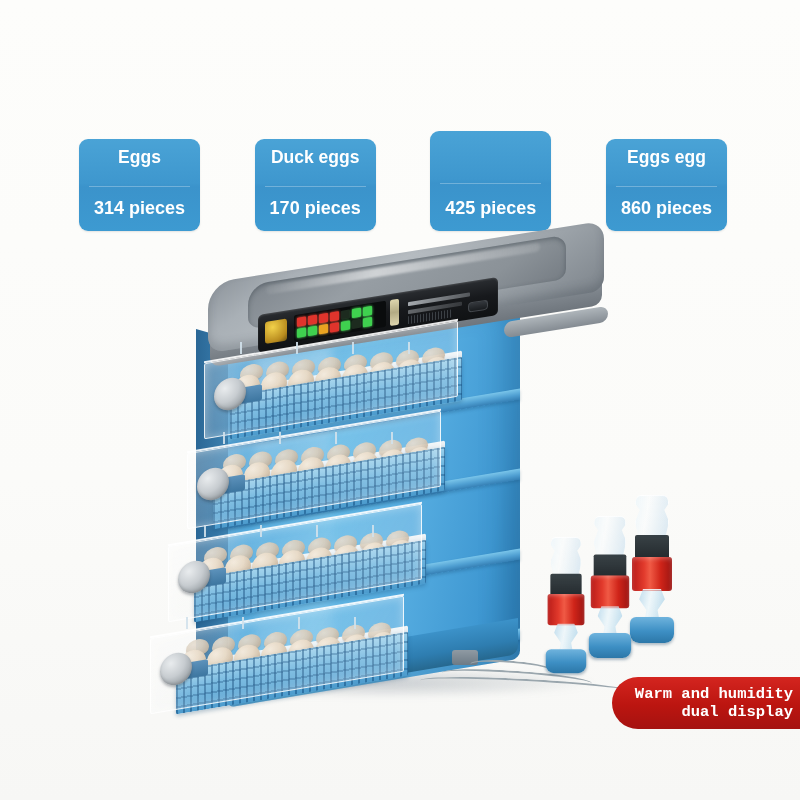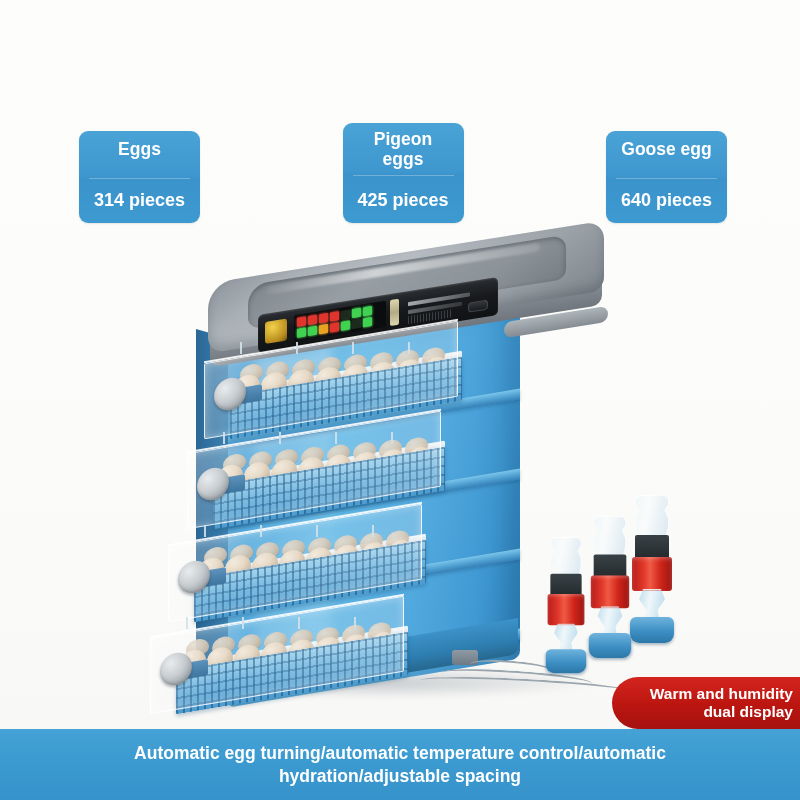--- a/index.html
+++ b/index.html
@@ -36,21 +36,21 @@
   }
 
   
   .badge-row {
     position: absolute;
     top: 131px;
     left: 79px;
     width: 648px;
     height: 100px;
     display: flex;
-    align-items: flex-start;
+    align-items: flex-end;
     justify-content: space-between;
   }
 
   .badge {
     position: relative;
     background: linear-gradient(180deg, #4aa3d6 0%, #3e97ce 48%, #3b93cb 52%, #3d9ad1 100%);
     border-radius: 9px;
     width: 121px;
     height: 92px;
     display: flex;
@@ -559,20 +559,21 @@
     justify-content: flex-end;
     padding-right: 14px;
   }
   .red-banner-text {
     color: #ffffff;
     font-size: 15.5px;
     font-weight: bold;
     line-height: 18px;
     text-align: right;
     white-space: pre-line;
+    font-family: Liberation Mono, monospace;
   }
 
   
   .bottom-band {
     position: absolute;
     left: 0;
     top: 729px;
     width: 800px;
     height: 71px;
     background: linear-gradient(180deg, #45a2d6 0%, #3b9ad0 45%, #3793cb 100%);
@@ -597,33 +598,36 @@
 
 
   <div class="badge-row">
 
     <div class="badge">
       <div class="badge-label">Eggs</div>
       <div class="badge-divider"></div>
       <div class="badge-count">314 pieces</div>
     </div>
 
+    <div class="badge">
+      <div class="badge-label">Duck eggs</div>
+      <div class="badge-divider"></div>
+      <div class="badge-count">170 pieces</div>
+    </div>
 
 
     <div class="badge two-line">
-      <div class="badge-label">Pigeon
-eggs</div>
       <div class="badge-divider"></div>
       <div class="badge-count">425 pieces</div>
     </div>
 
     <div class="badge">
-      <div class="badge-label">Goose egg</div>
+      <div class="badge-label">Eggs egg</div>
       <div class="badge-divider"></div>
-      <div class="badge-count">640 pieces</div>
+      <div class="badge-count">860 pieces</div>
     </div>
 
   </div>
 
   <div class="product">
 
     <div class="floor-shadow"></div>
 
     <div class="body-left-face"></div>
     <div class="body-block">
@@ -834,18 +838,14 @@
       </div>
     </div>
 
   </div>
 
   <div class="red-banner">
     <div class="red-banner-text">Warm and humidity
 dual display</div>
   </div>
 
-  <div class="bottom-band">
-    <div class="bottom-text">Automatic egg turning/automatic temperature control/automatic
-hydration/adjustable spacing</div>
-  </div>
 
 </div>
 
 </body></html>

